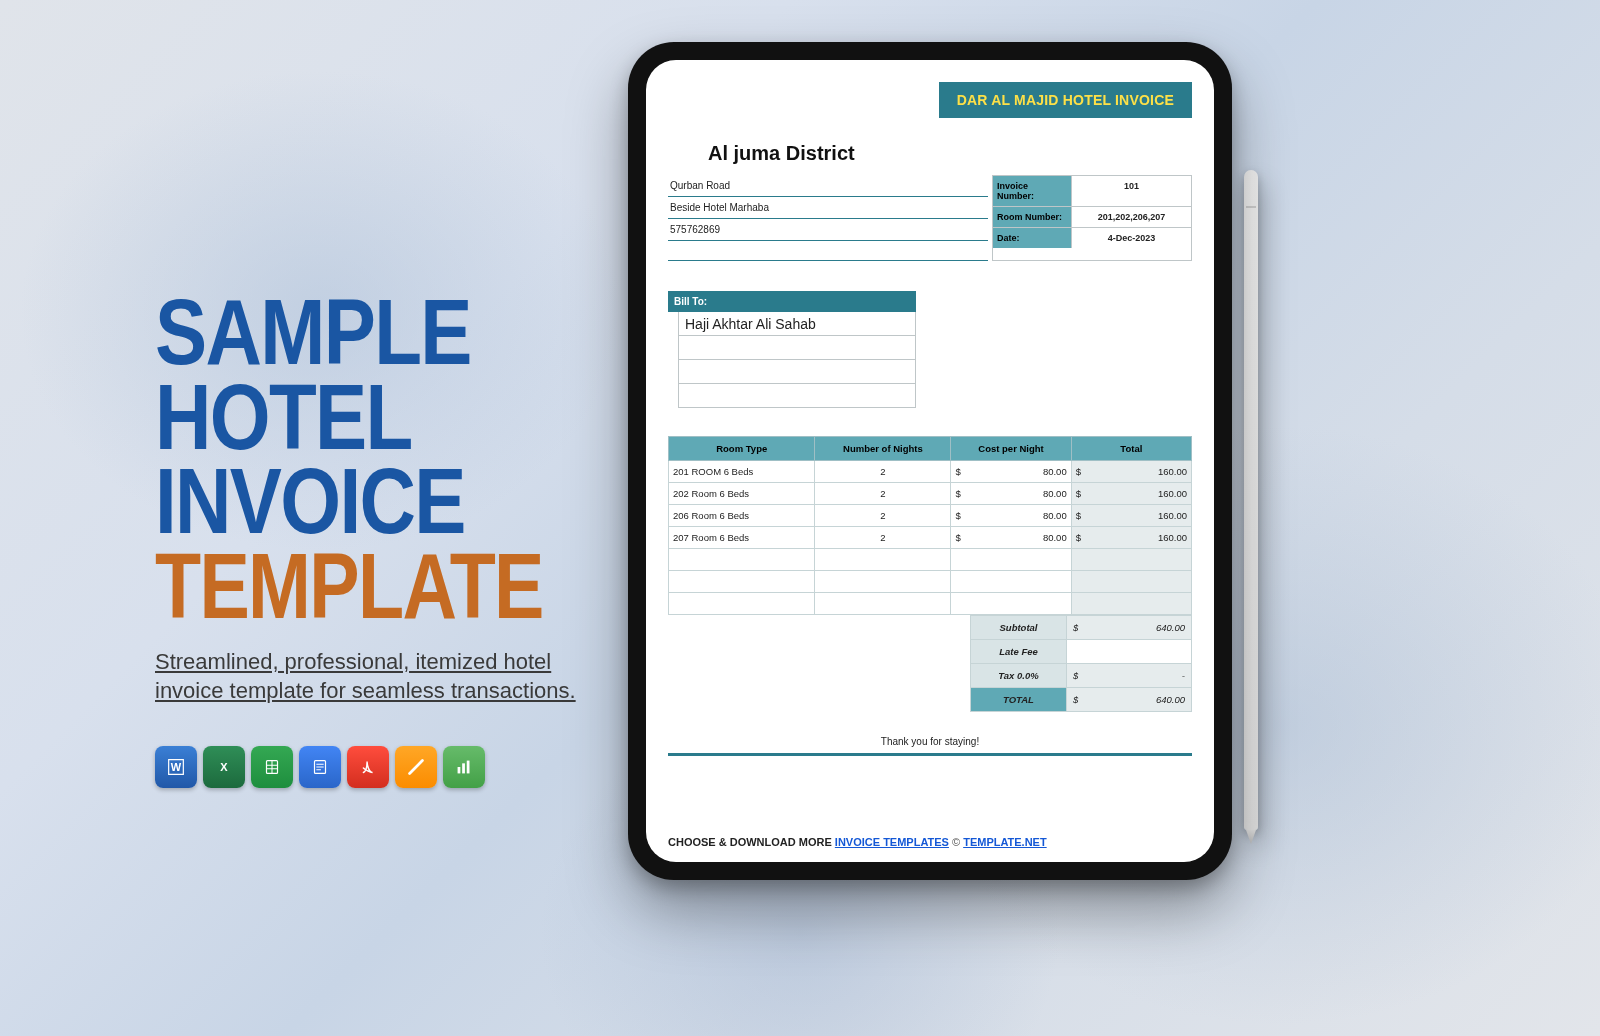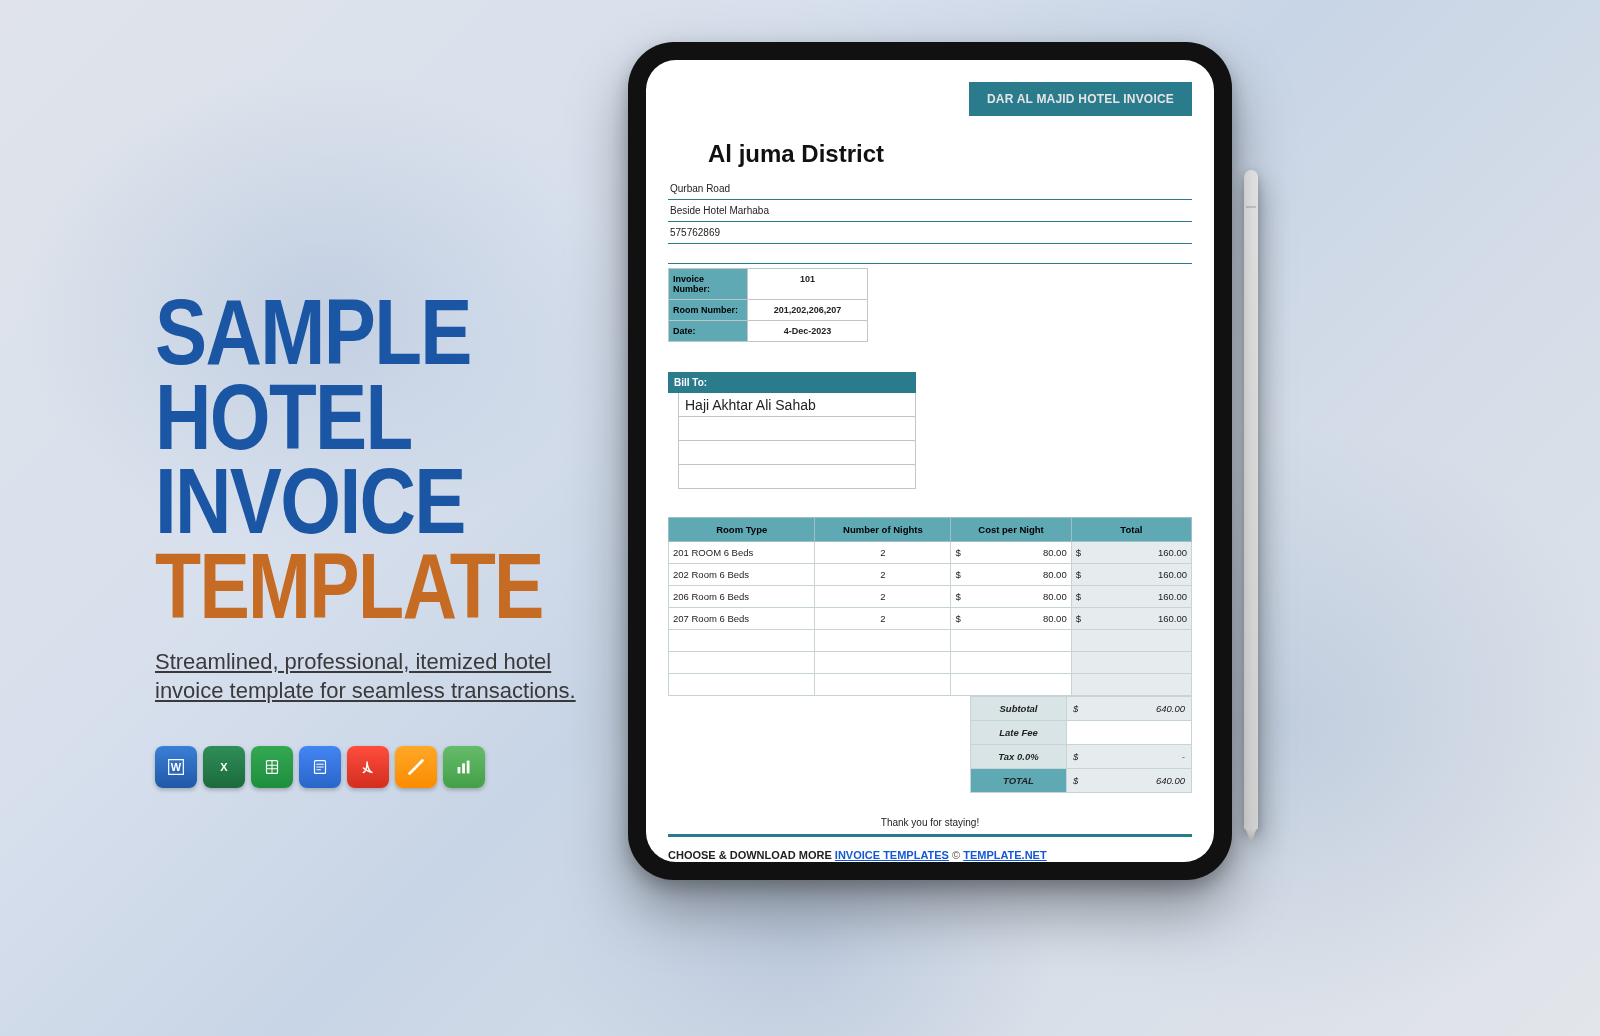--- a/index.html
+++ b/index.html
@@ -58,24 +58,24 @@
     background: linear-gradient(#f0f0f0,#e0e0e0);
     border-radius: 8px 8px 4px 4px;
     box-shadow: 4px 14px 26px rgba(0,0,0,.30), 0 4px 10px rgba(0,0,0,.25);
   }
   .stylus::before { content:""; position:absolute; top:36px; left:2px; right:2px; height:2px; background:#ccc; }
   .stylus::after  { content:""; position:absolute; bottom:-14px; left:2px; width:10px; height:14px;
                     background: linear-gradient(#ddd,#bbb);
                     clip-path: polygon(0 0,100% 0,50% 100%); }
 
   
-  .banner { margin-left:auto; background:#2a7b8c; color:#e5e5e5; font-weight:800;
-            padding:10px 18px; font-size:12px; letter-spacing:.2px; }
-  .district { margin-top:24px; font-size:24px; font-weight:900; color:#111; margin-left:40px; }
-  .top-row { display:flex; margin-top:10px; gap:4px;flex-direction:column; }
+  .banner { margin-left:auto; background:#2a7b8c; color:#fde047; font-weight:800;
+            padding:10px 18px; font-size:14px; letter-spacing:.2px; }
+  .district { margin-top:24px; font-size:20px; font-weight:900; color:#111; margin-left:40px; }
+  .top-row { display:flex; margin-top:10px; gap:4px; }
   .addr-lines { flex:1; }
   .addr-lines .line { border-bottom:1px solid #2a7b8c; padding:5px 2px; font-size:10px; }
   .addr-lines .line.blank { height:20px; }
   .meta { width:200px; border:1px solid #bfc6c8; font-size:9px; }
   .meta .row { display:flex; }
   .meta .lab { width:78px; background:#5fa9b5; color:#000; font-weight:700; padding:5px 4px; border-bottom:1px solid #bfc6c8;}
   .meta .val { flex:1; text-align:center; padding:5px 4px; border-bottom:1px solid #bfc6c8; border-left:1px solid #bfc6c8; font-weight:700;}
   .meta .row:last-child .lab, .meta .row:last-child .val { border-bottom:none; }
 
   .billto { margin-top:30px; width:248px; }

